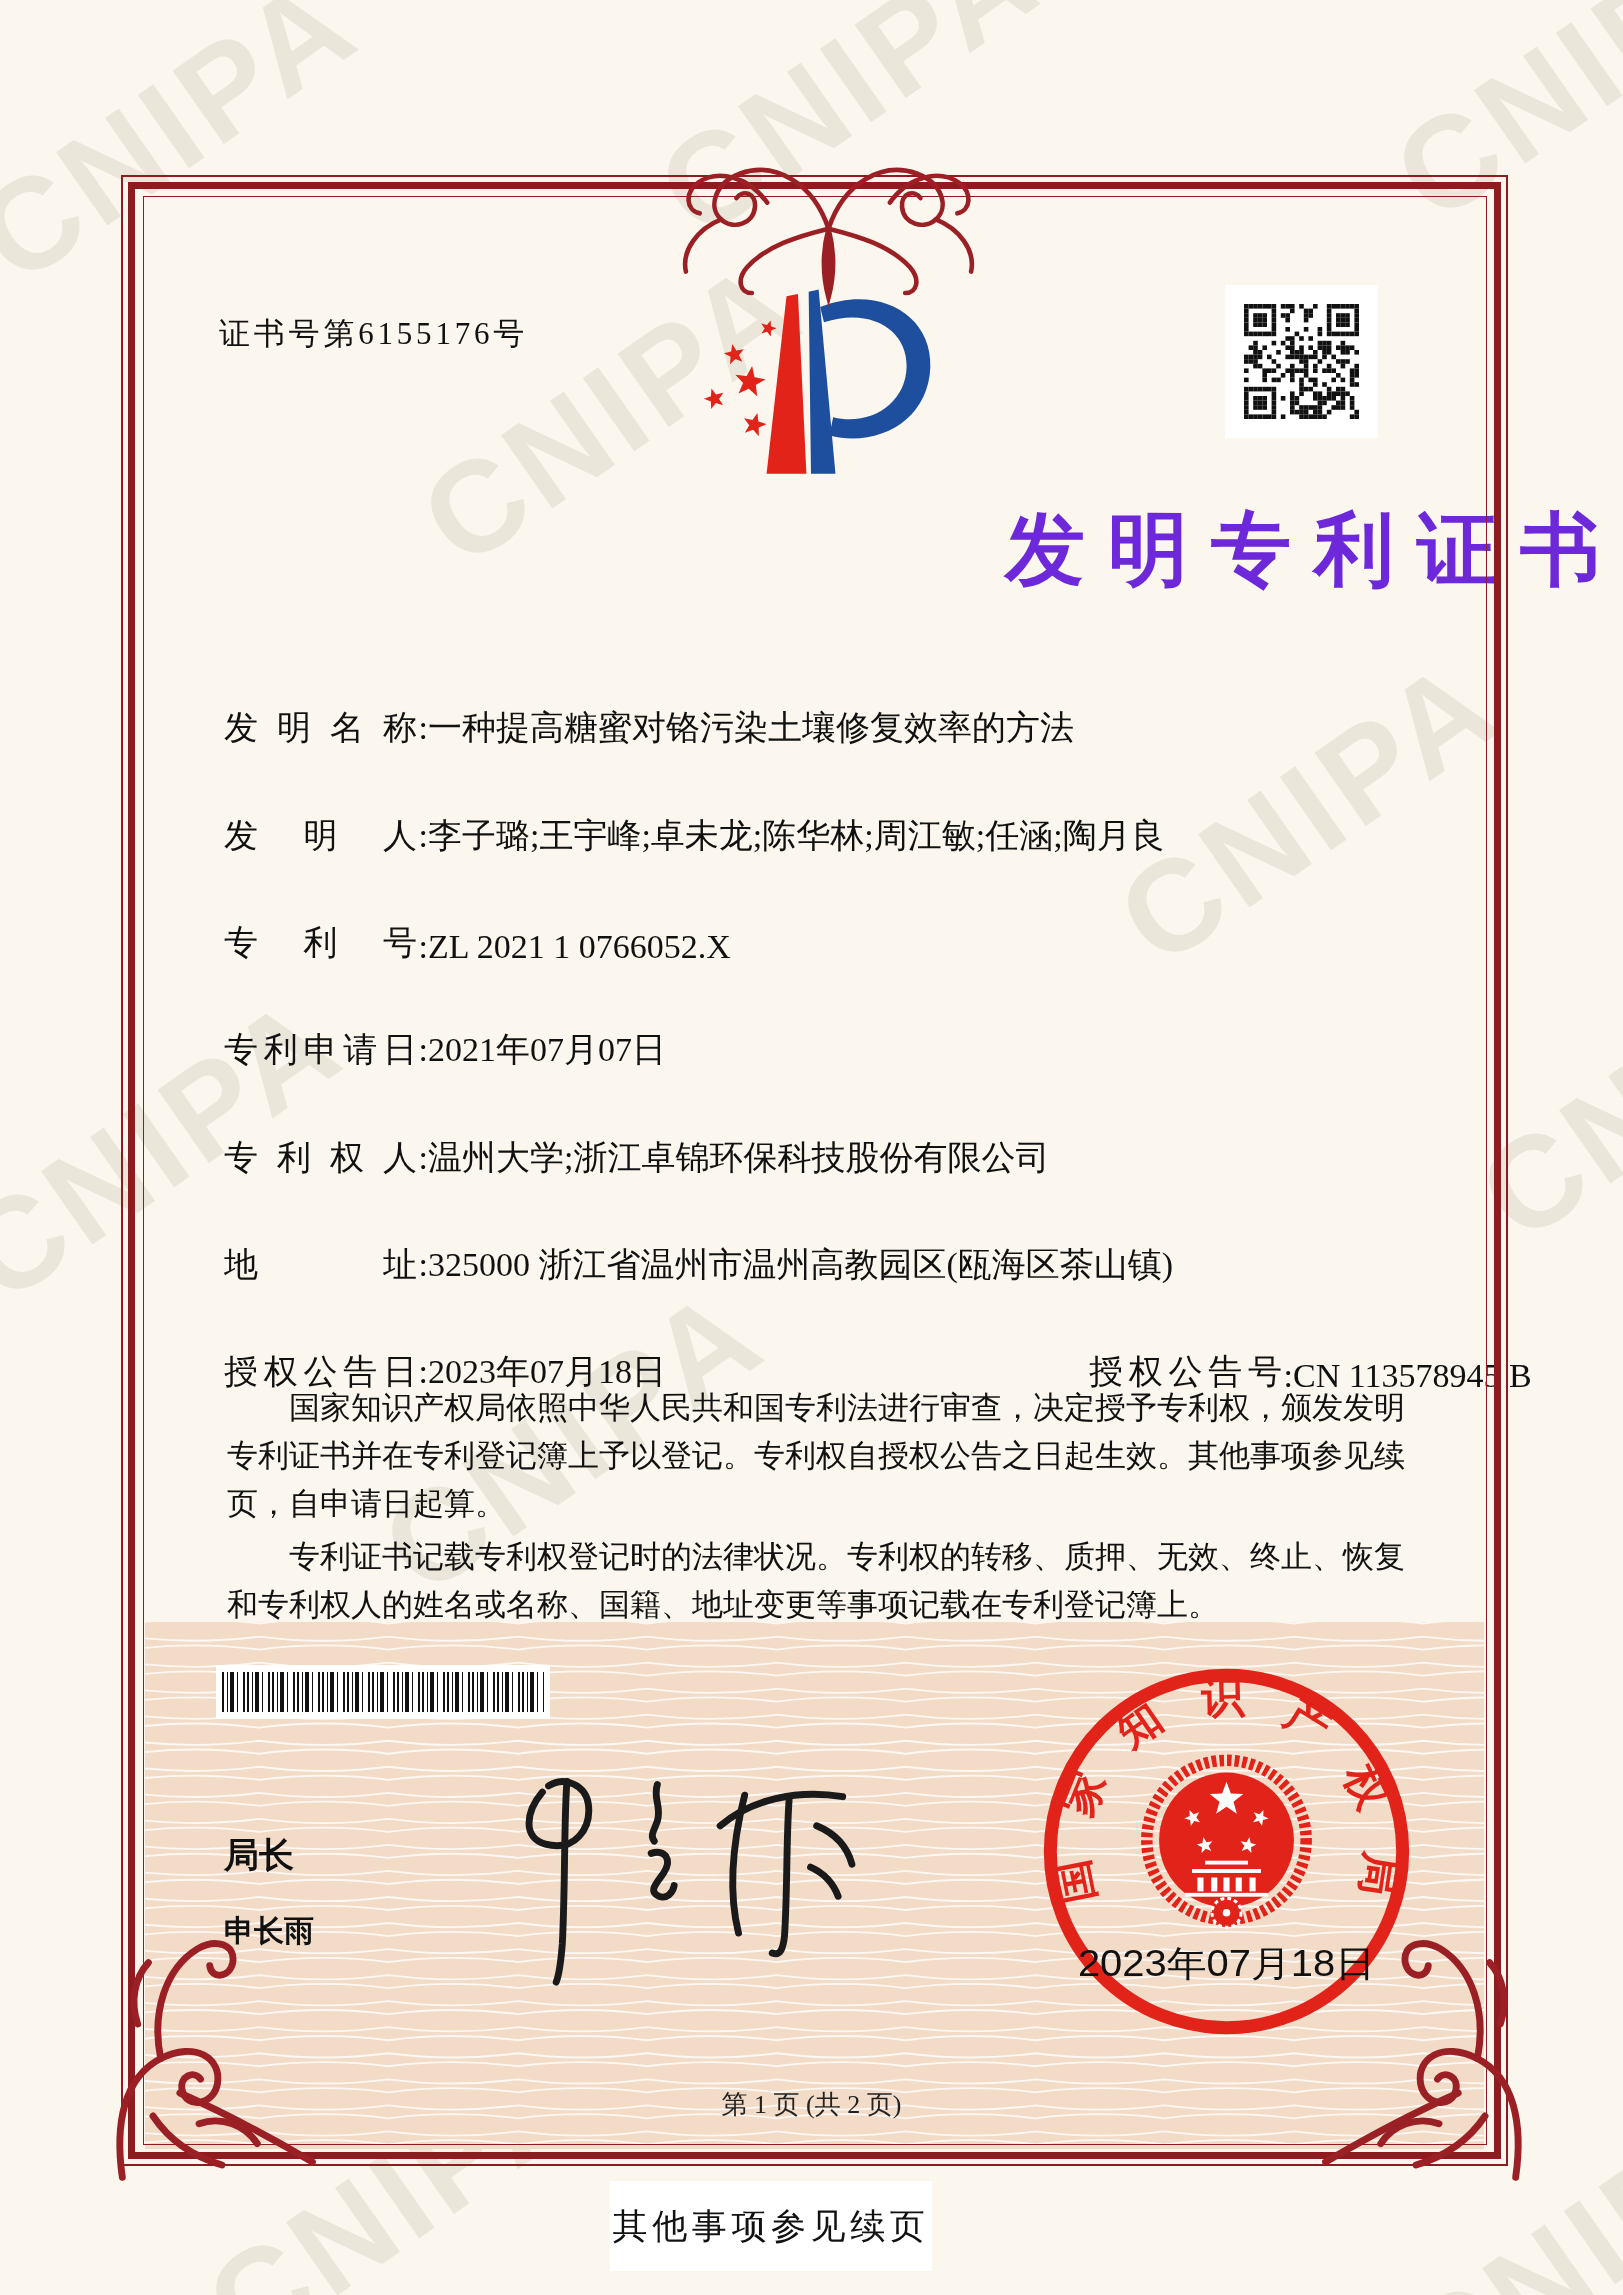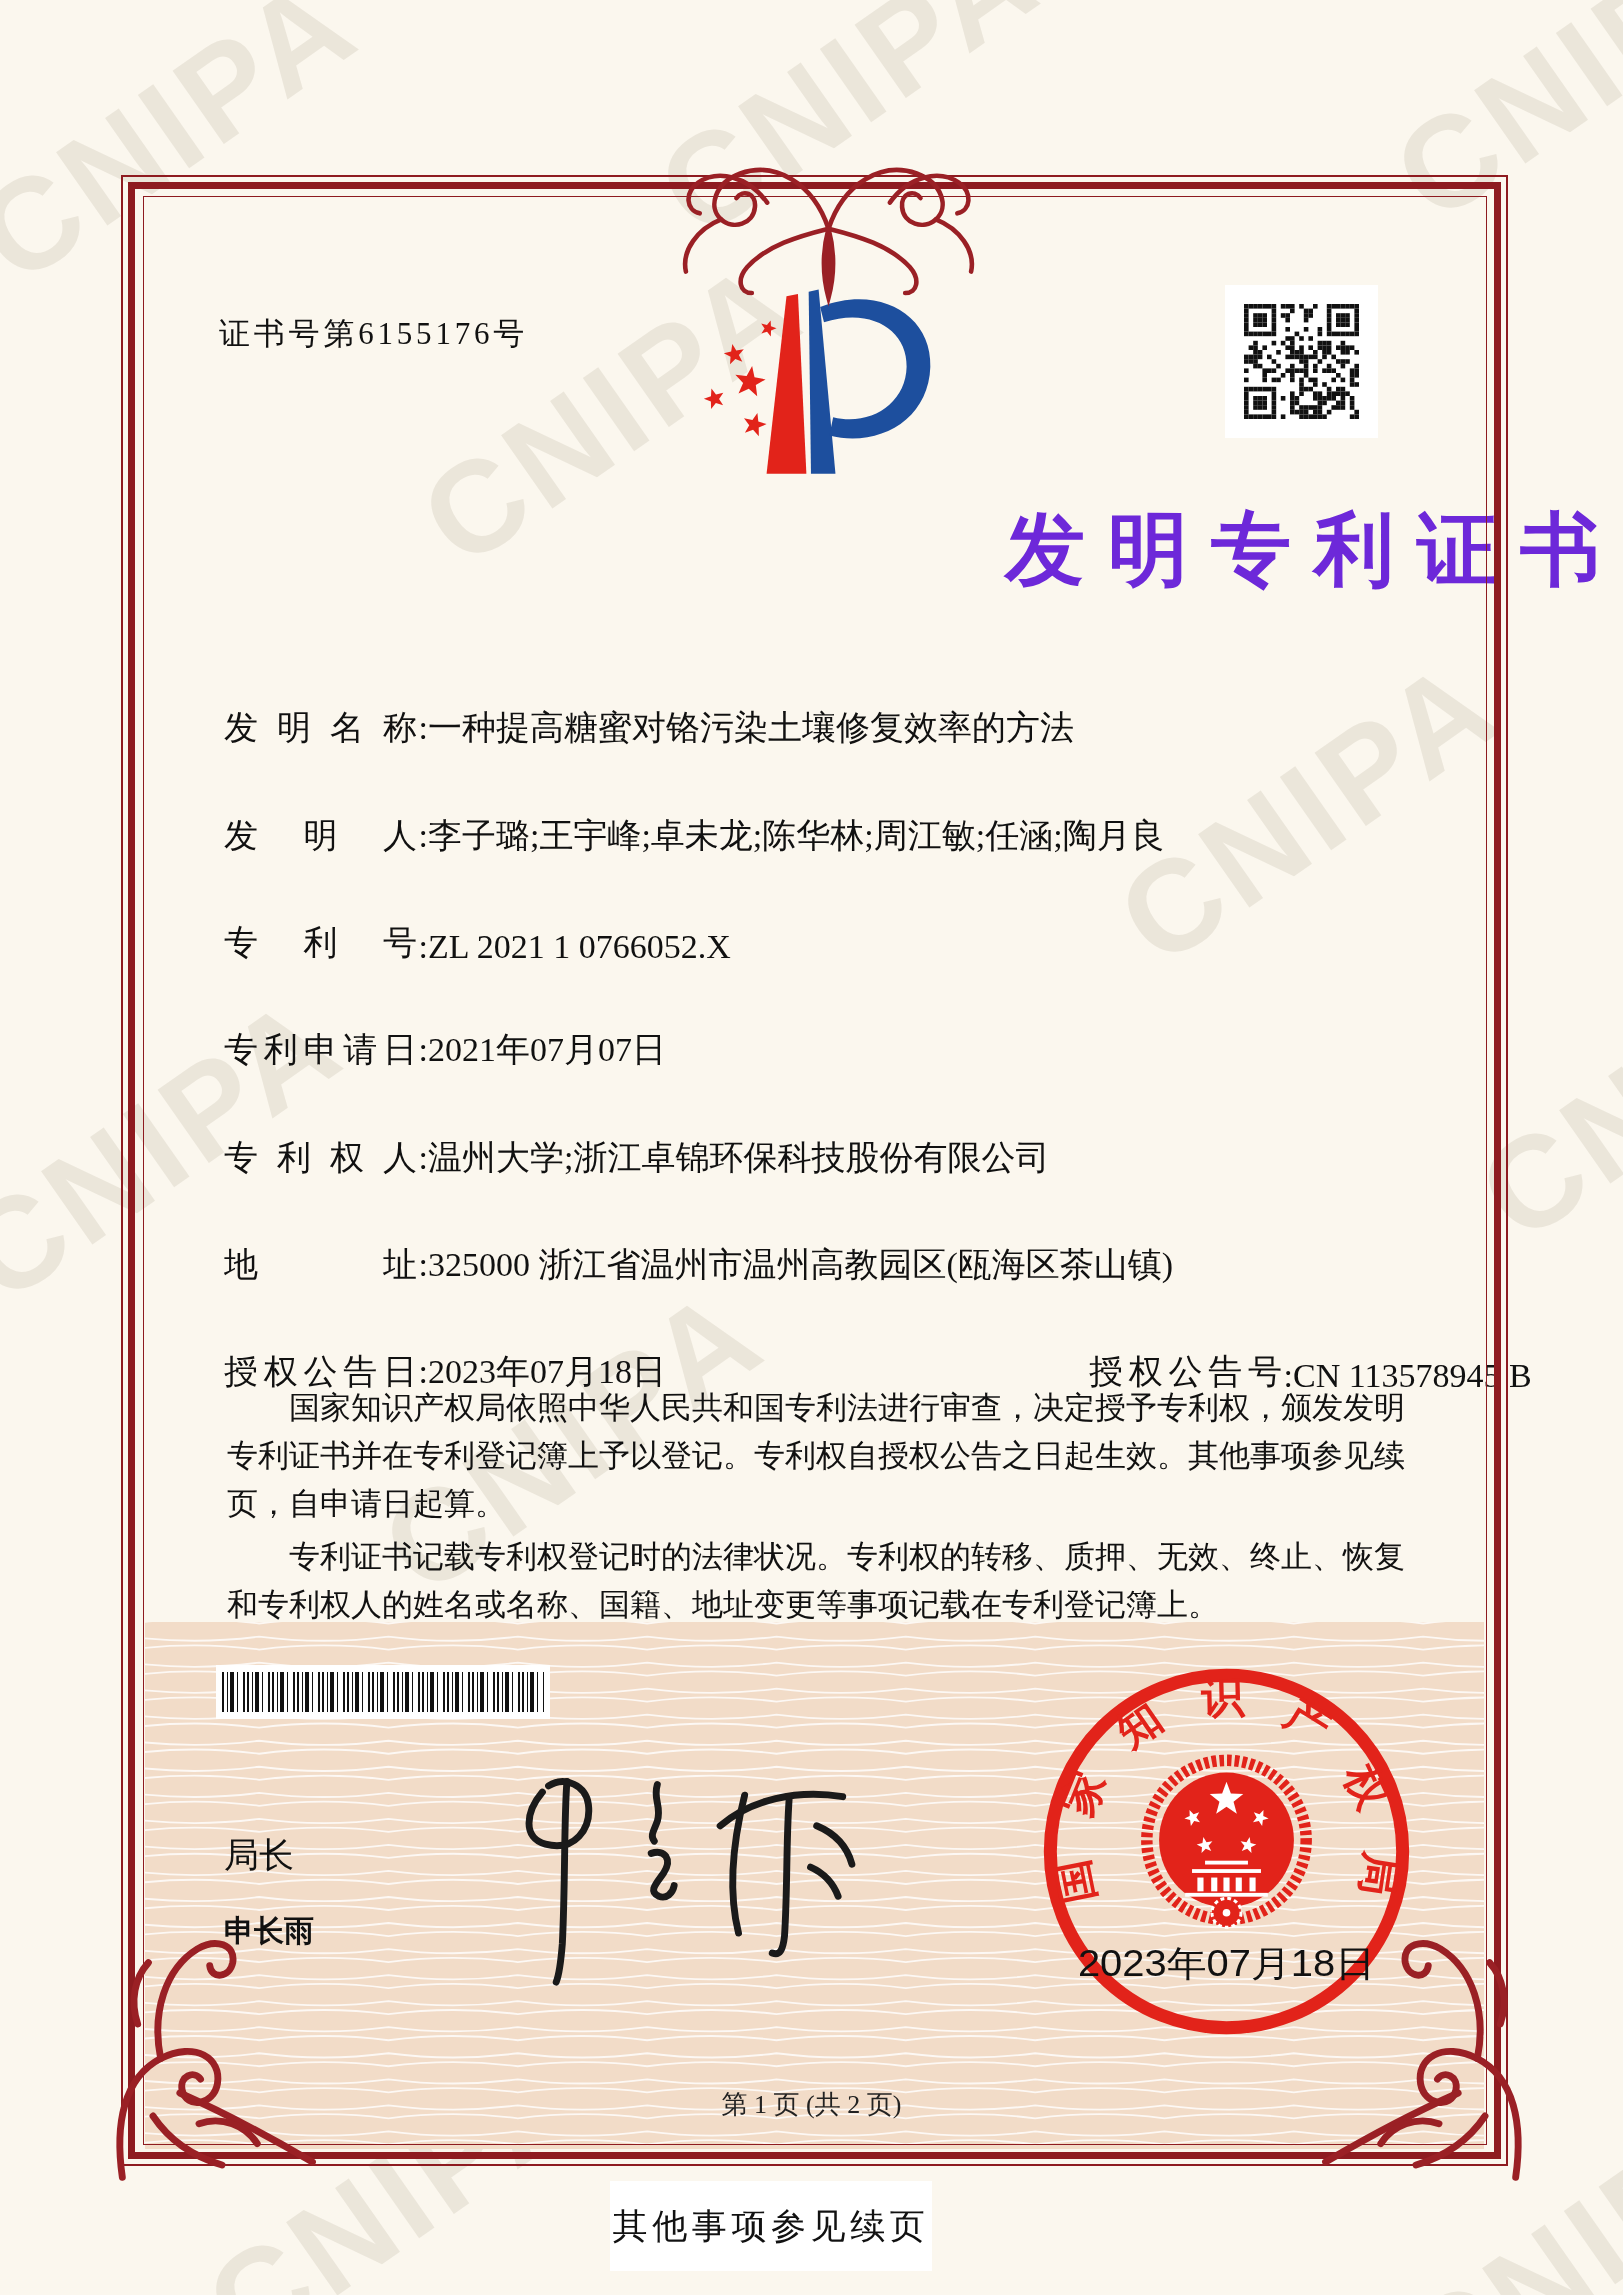--- a/index.html
+++ b/index.html
@@ -33,21 +33,21 @@
   
   .paras{position:absolute;left:227px;width:1178px;top:1384px;font-size:31px;line-height:48px;
          text-align:justify;color:#111;z-index:3;}
   .paras p{margin:0 0 4.6px 0;text-indent:2em;}
   
   #barcode{position:absolute;left:216px;top:1665px;width:334px;height:54px;background:#fff;z-index:3;}
   #barcode .bars{position:absolute;left:6.1px;top:7px;right:6.1px;bottom:7px;
      background:repeating-linear-gradient(90deg,#111 0 2.3px,#fff 2.3px 4.6px,#111 4.6px 6.1px,#fff 6.1px 7.7px,
      #111 7.7px 12.3px,#fff 12.3px 14.6px,#111 14.6px 16px,#fff 16px 21px,#111 21px 23px,#fff 23px 25px);}
   
-  .signer-title{position:absolute;left:224px;top:1832px;font-size:35px;font-weight:normal;
+  .signer-title{position:absolute;left:224px;top:1832px;font-size:35px;font-weight:bold;
      font-family:"Liberation Sans","DejaVu Sans",sans-serif;color:#111;z-index:3;}
   .signer-name{position:absolute;left:224px;top:1911px;font-size:30px;font-weight:bold;
      font-family:"Liberation Sans","DejaVu Sans",sans-serif;color:#111;z-index:3;}
   #signature{position:absolute;left:475px;top:1752px;width:429px;height:238px;z-index:3;}
   
   #seal{position:absolute;left:1035px;top:1660px;width:383px;height:383px;z-index:3;}
   
   #topflourish{position:absolute;left:583px;top:129px;width:491px;height:184px;z-index:5;}
   .cornerflourish{position:absolute;width:230px;height:253px;z-index:5;}
   #cfl{left:107px;top:1932px;}

